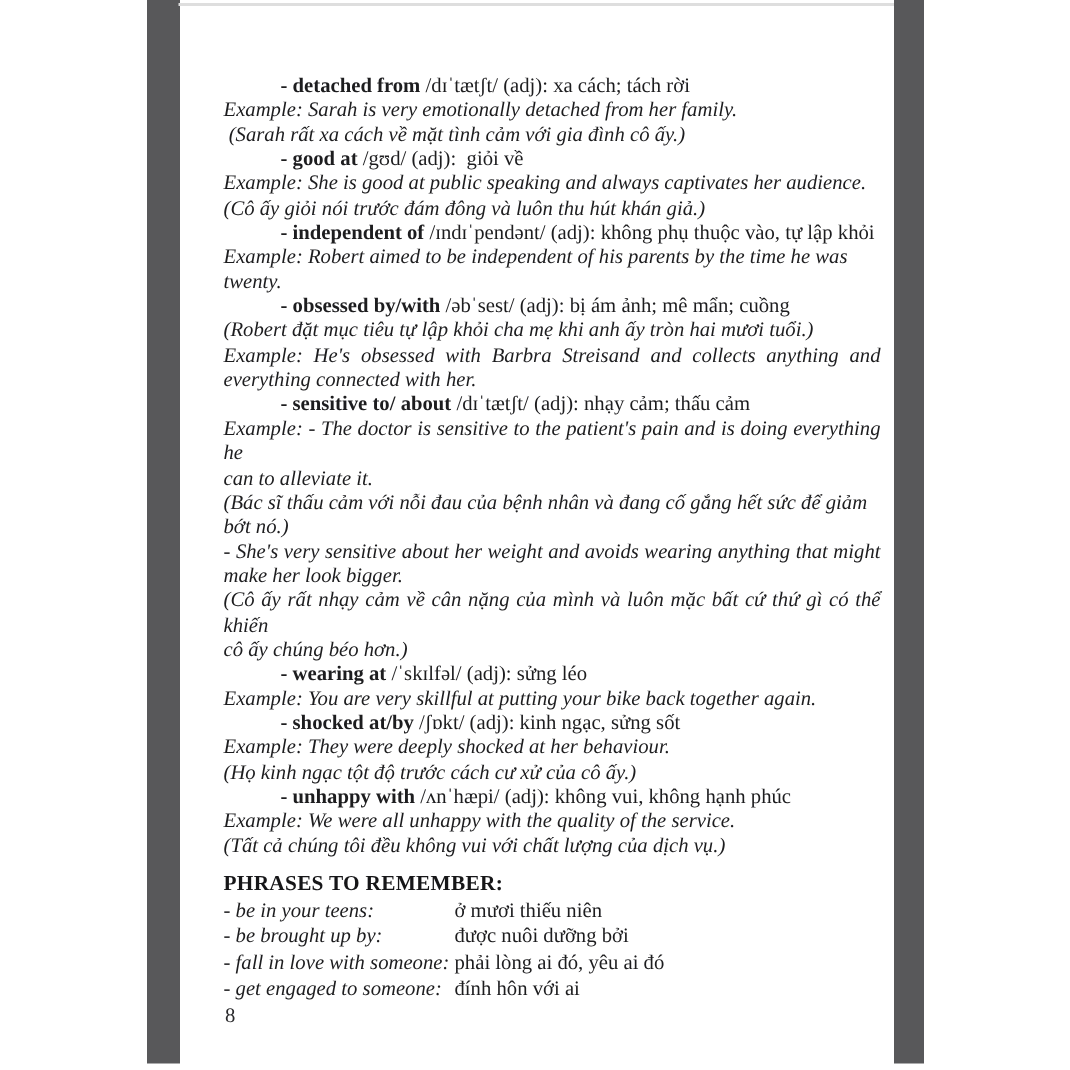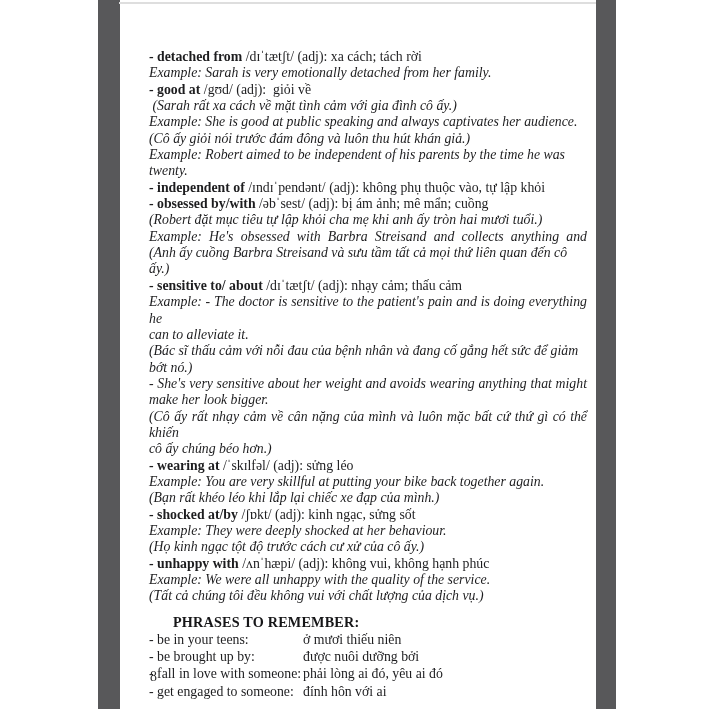--- a/index.html
+++ b/index.html
@@ -11,63 +11,62 @@
   .canvas { position:absolute; left:0; top:0; width:713px; height:713px; background:#ffffff; overflow:hidden; }
   .bar { position:absolute; top:0; height:709px; background:#58585a; }
   .bar.left  { left:98px;  width:22px; }
   .bar.right { left:596px; width:20px; }
   .top-edge { position:absolute; left:119px; top:2px; width:477px; height:2px; background:#dedede; }
   .content {
     position:absolute; left:149px; top:49px; width:438px;
     color:#1d1d1f; font-size:13.8px; line-height:16.35px;
   }
   .line { white-space:pre-wrap; min-height:16.35px; }
-  .line .term { font-weight:bold; }
+  .line .term { font-weight:bold;margin-left:38px; }
   .line.ex, .line.vi { font-style:italic; }
   .line.stretch { white-space:normal; text-align:justify; text-align-last:justify; }
   .phr-heading {
     font-weight:bold; margin-top:8px; font-size:14.2px; line-height:18px;
-    color:#161618; letter-spacing:0.2px;margin-left:24px;
+    color:#161618; letter-spacing:0.2px;
   }
   .prow { line-height:17.35px; white-space:pre; }
-  .pen { display:inline-block; width:154px; }
+  .pen { display:inline-block; width:154px;font-style:italic; }
   .pagenum { position:absolute; left:150px; top:669px; font-size:13.8px; color:#2a2a2c; }
 </style>
 </head>
 <body>
 
 <div class="canvas">
   <div class="bar left"></div>
   <div class="bar right"></div>
   <div class="top-edge"></div>
 
   <div class="content">
     <div class="line head"><span class="term">- detached from</span><span> /dɪˈtætʃt/ (adj): xa cách; tách rời</span></div>
     <div class="line ex">Example: Sarah is very emotionally detached from her family.</div>
+    <div class="line vi"> (Sarah rất xa cách về mặt tình cảm với gia đình cô ấy.)</div>
     <div class="line head"><span class="term">- good at</span><span> /gʊd/ (adj):  giỏi về</span></div>
-    <div class="line vi"> (Sarah rất xa cách về mặt tình cảm với gia đình cô ấy.)</div>
     <div class="line ex">Example: She is good at public speaking and always captivates her audience.</div>
     <div class="line vi">(Cô ấy giỏi nói trước đám đông và luôn thu hút khán giả.)</div>
+    <div class="line head"><span class="term">- independent of</span><span> /ɪndɪˈpendənt/ (adj): không phụ thuộc vào, tự lập khỏi</span></div>
     <div class="line ex">Example: Robert aimed to be independent of his parents by the time he was twenty.</div>
-    <div class="line head"><span class="term">- independent of</span><span> /ɪndɪˈpendənt/ (adj): không phụ thuộc vào, tự lập khỏi</span></div>
     <div class="line head"><span class="term">- obsessed by/with</span><span> /əbˈsest/ (adj): bị ám ảnh; mê mẩn; cuồng</span></div>
     <div class="line vi">(Robert đặt mục tiêu tự lập khỏi cha mẹ khi anh ấy tròn hai mươi tuổi.)</div>
     <div class="line ex stretch">Example: He's obsessed with Barbra Streisand and collects anything and</div>
-    <div class="line vi">(Anh ấy cuồng Barbra Streisand và sưu tầm tất cả mọi thứ liên quan đến cô ấy.)</div>
+    <div class="line ex">everything connected with her.</div>
     <div class="line head"><span class="term">- sensitive to/ about</span><span> /dɪˈtætʃt/ (adj): nhạy cảm; thấu cảm</span></div>
     <div class="line ex stretch">Example: - The doctor is sensitive to the patient's pain and is doing everything he</div>
     <div class="line ex">can to alleviate it.</div>
     <div class="line vi">(Bác sĩ thấu cảm với nỗi đau của bệnh nhân và đang cố gắng hết sức để giảm bớt nó.)</div>
     <div class="line ex stretch">- She's very sensitive about her weight and avoids wearing anything that might</div>
     <div class="line ex">make her look bigger.</div>
     <div class="line vi stretch">(Cô ấy rất nhạy cảm về cân nặng của mình và luôn mặc bất cứ thứ gì có thể khiến</div>
     <div class="line vi">cô ấy chúng béo hơn.)</div>
     <div class="line head"><span class="term">- wearing at</span><span> /ˈskɪlfəl/ (adj): sửng léo</span></div>
     <div class="line ex">Example: You are very skillful at putting your bike back together again.</div>
-    <div class="line vi">(Bạn rất khéo léo khi lắp lại chiếc xe đạp của mình.)</div>
     <div class="line head"><span class="term">- shocked at/by</span><span> /ʃɒkt/ (adj): kinh ngạc, sửng sốt</span></div>
     <div class="line ex">Example: They were deeply shocked at her behaviour.</div>
     <div class="line vi">(Họ kinh ngạc tột độ trước cách cư xử của cô ấy.)</div>
     <div class="line head"><span class="term">- unhappy with</span><span> /ʌnˈhæpi/ (adj): không vui, không hạnh phúc</span></div>
     <div class="line ex">Example: We were all unhappy with the quality of the service.</div>
     <div class="line vi">(Tất cả chúng tôi đều không vui với chất lượng của dịch vụ.)</div>
 
     <div class="phr-heading">PHRASES TO REMEMBER:</div>
     <div>
       <div class="prow"><span class="pen">- be in your teens:</span><span class="pvi">ở mươi thiếu niên</span></div>

